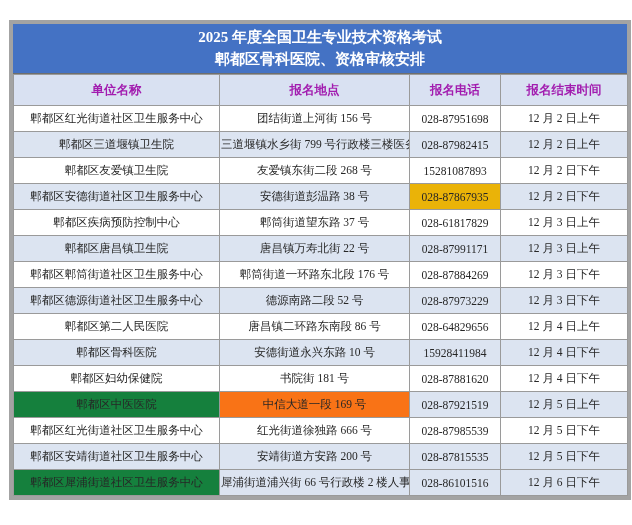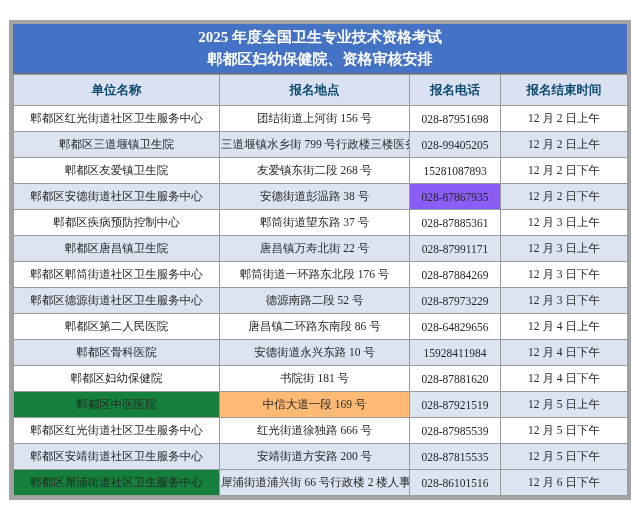--- a/index.html
+++ b/index.html
@@ -45,32 +45,32 @@
     vertical-align: middle;
     white-space: nowrap;
     overflow: hidden;
     padding: 0 1px;
   }
   table.grid th {
     height: 30px;
     font-size: 12.5px;
     font-weight: bold;
     background: #D9E1F2;
-    color: #0c4a6e;
+    color: #a21caf;
   }
   table.grid td { height: 25px; }
   table.grid tr.shaded td { background: #DCE4F1; }
 </style>
 </head>
 <body>
 
 <div class="sheet">
   <div class="title-bar" style="background: rgb(68, 114, 196); color: rgb(255, 255, 255);">
     <div>2025 年度全国卫生专业技术资格考试</div>
-    <div>郫都区妇幼保健院、资格审核安排</div>
+    <div>郫都区骨科医院、资格审核安排</div>
   </div>
   <table class="grid">
     <colgroup>
       <col class="c0">
         <col class="c1">
         <col class="c2">
         <col class="c3">
     </colgroup>
     <thead>
       <tr>
@@ -83,39 +83,39 @@
     <tbody>
         <tr>
           <td>郫都区红光街道社区卫生服务中心</td>
           <td>团结街道上河街 156 号</td>
           <td>028-87951698</td>
           <td>12 月 2 日上午</td>
         </tr>
         <tr class="shaded">
           <td style="background: rgb(220, 228, 241);">郫都区三道堰镇卫生院</td>
           <td style="background: rgb(220, 228, 241);">三道堰镇水乡街 799 号行政楼三楼医务科</td>
-          <td style="background: rgb(220, 228, 241);">028-99405205</td>
+          <td style="background: rgb(220, 228, 241);">028-87982415</td>
           <td style="background: rgb(220, 228, 241);">12 月 2 日上午</td>
         </tr>
         <tr>
           <td>郫都区友爱镇卫生院</td>
           <td>友爱镇东街二段 268 号</td>
           <td>15281087893</td>
           <td>12 月 2 日下午</td>
         </tr>
         <tr class="shaded">
           <td style="background: rgb(220, 228, 241);">郫都区安德街道社区卫生服务中心</td>
           <td style="background: rgb(220, 228, 241);">安德街道彭温路 38 号</td>
-          <td style="background: #8b5cf6;">028-87867935</td>
+          <td style="background: #eab308;">028-87867935</td>
           <td style="background: rgb(220, 228, 241);">12 月 2 日下午</td>
         </tr>
         <tr>
           <td>郫都区疾病预防控制中心</td>
           <td>郫筒街道望东路 37 号</td>
-          <td>028-87885361</td>
+          <td>028-61817829</td>
           <td>12 月 3 日上午</td>
         </tr>
         <tr class="shaded">
           <td style="background: rgb(220, 228, 241);">郫都区唐昌镇卫生院</td>
           <td style="background: rgb(220, 228, 241);">唐昌镇万寿北街 22 号</td>
           <td style="background: rgb(220, 228, 241);">028-87991171</td>
           <td style="background: rgb(220, 228, 241);">12 月 3 日上午</td>
         </tr>
         <tr>
           <td>郫都区郫筒街道社区卫生服务中心</td>
@@ -142,21 +142,21 @@
           <td style="background: rgb(220, 228, 241);">12 月 4 日下午</td>
         </tr>
         <tr>
           <td>郫都区妇幼保健院</td>
           <td>书院街 181 号</td>
           <td>028-87881620</td>
           <td>12 月 4 日下午</td>
         </tr>
         <tr class="shaded">
           <td style="background: #15803d;">郫都区中医医院</td>
-          <td style="background: #fdba74;">中信大道一段 169 号</td>
+          <td style="background: #f97316;">中信大道一段 169 号</td>
           <td style="background: rgb(220, 228, 241);">028-87921519</td>
           <td style="background: rgb(220, 228, 241);">12 月 5 日上午</td>
         </tr>
         <tr>
           <td>郫都区红光街道社区卫生服务中心</td>
           <td>红光街道徐独路 666 号</td>
           <td>028-87985539</td>
           <td>12 月 5 日下午</td>
         </tr>
         <tr class="shaded">

